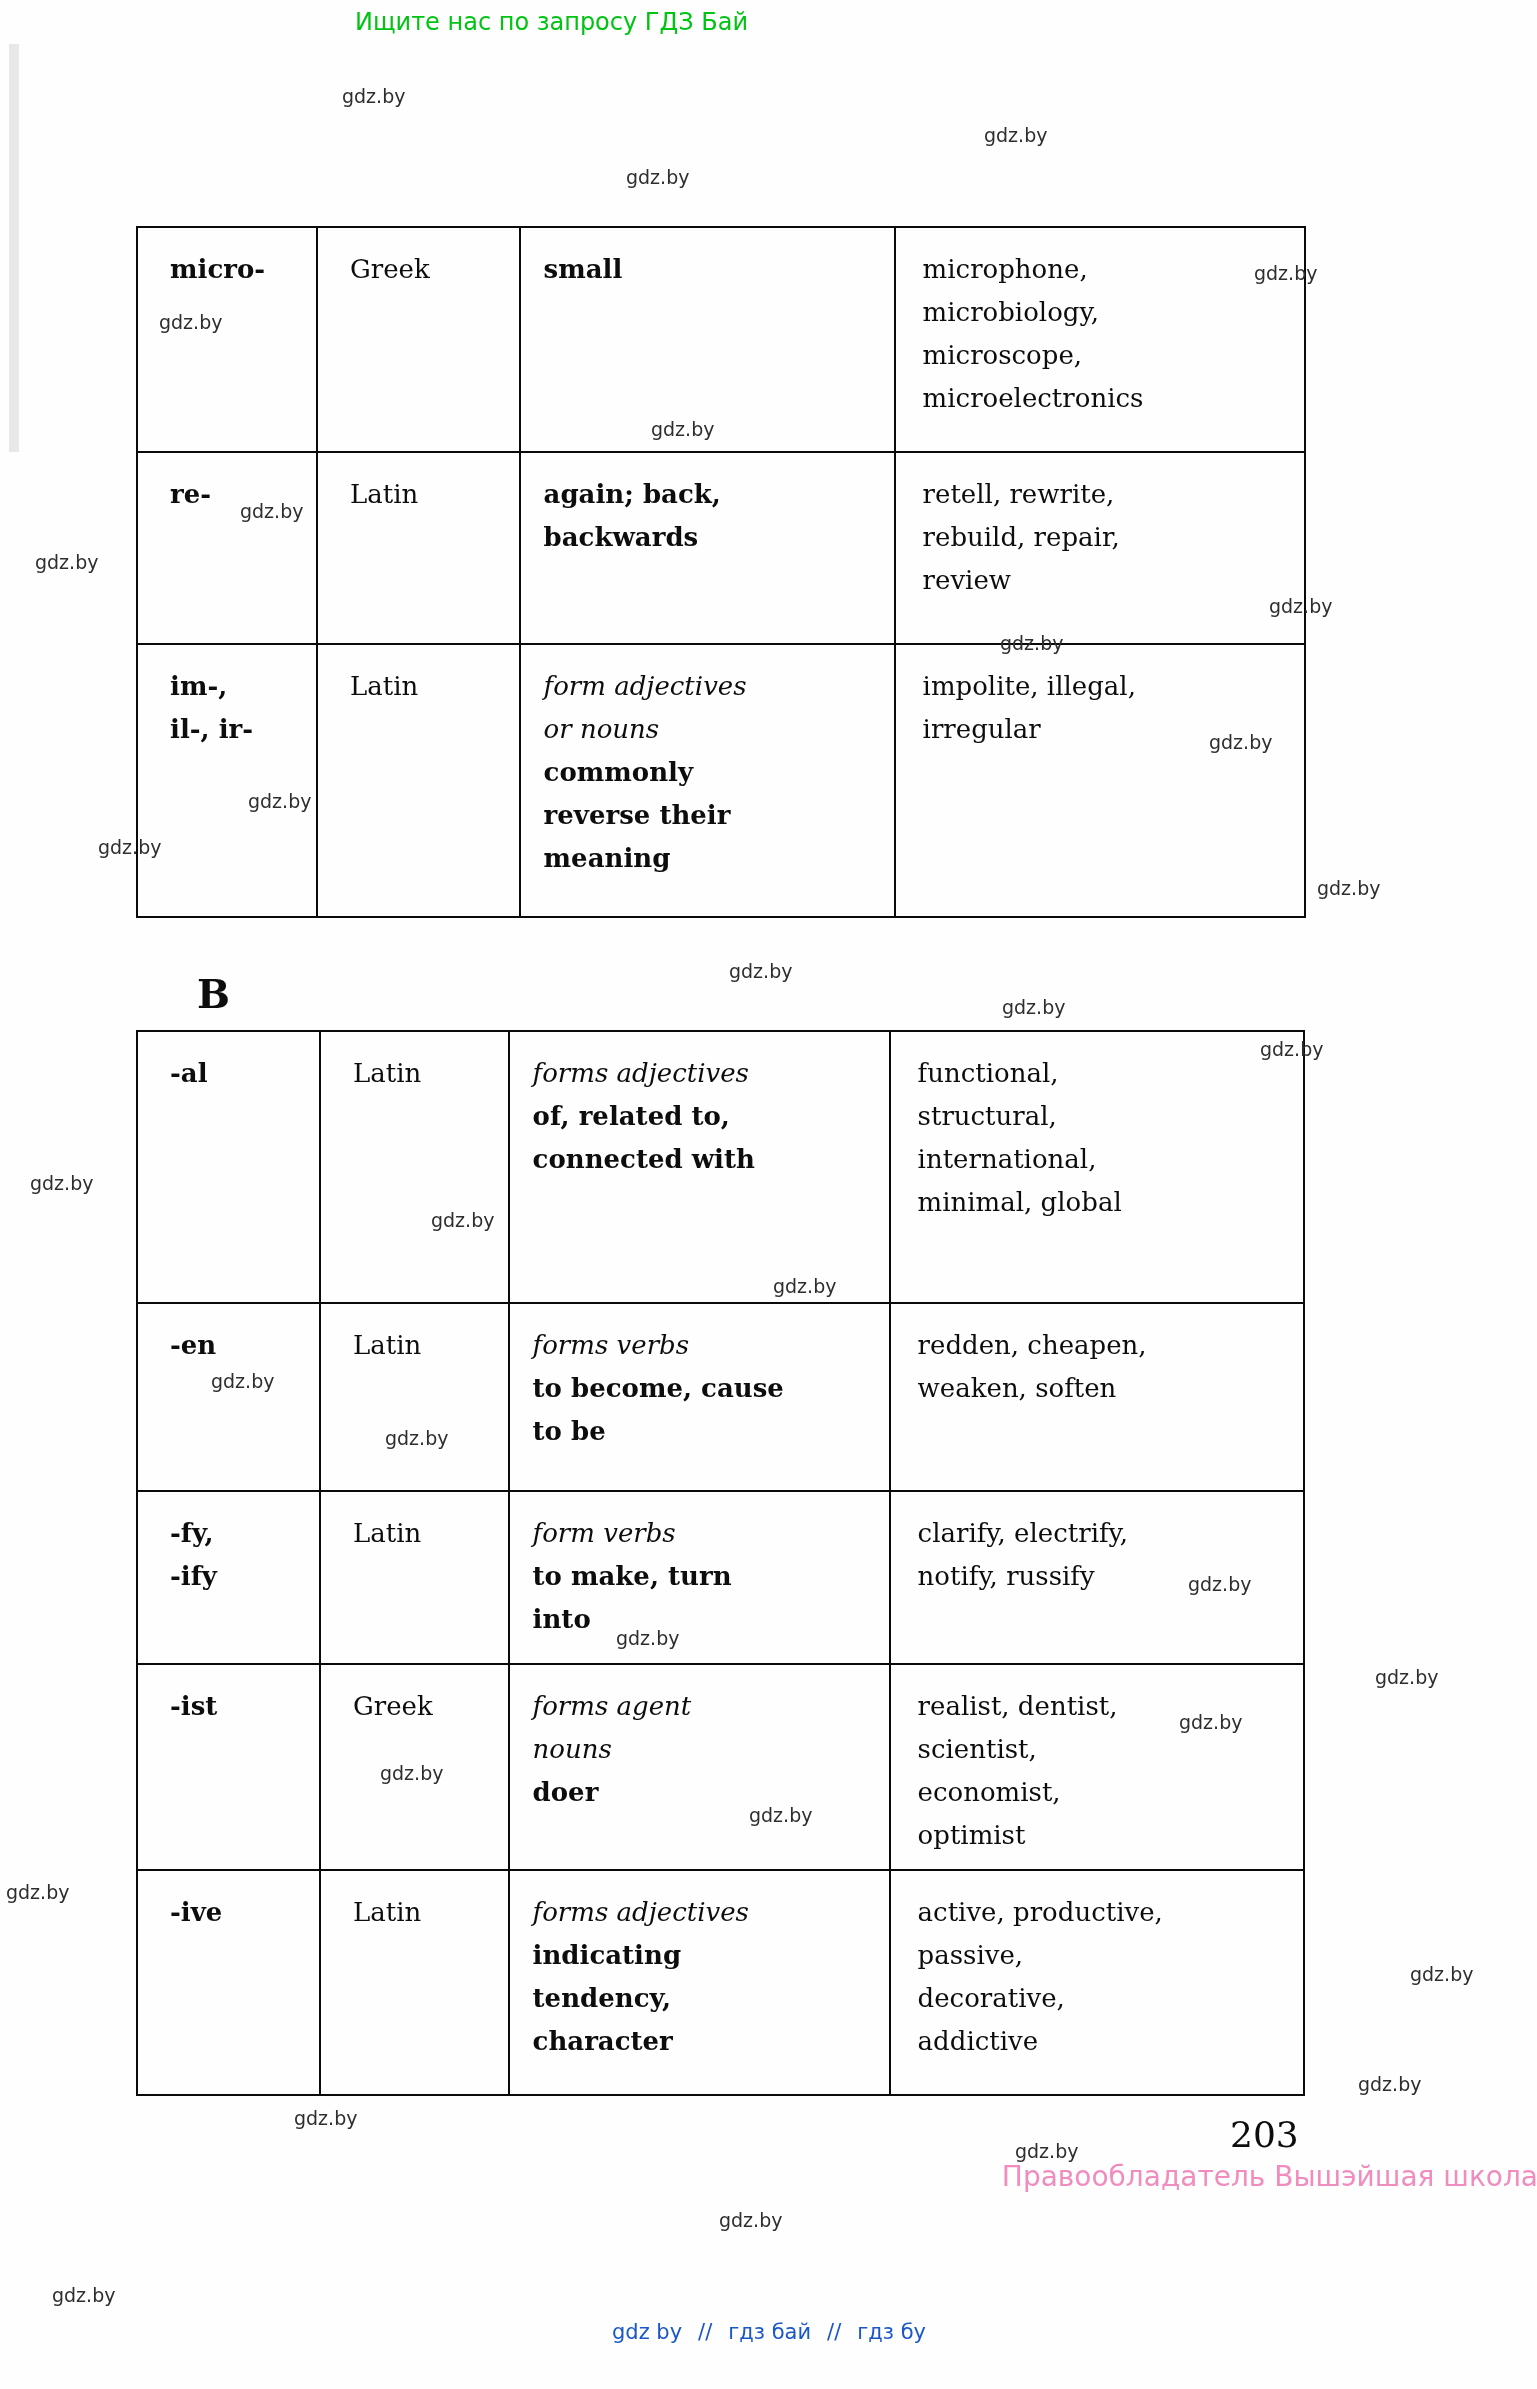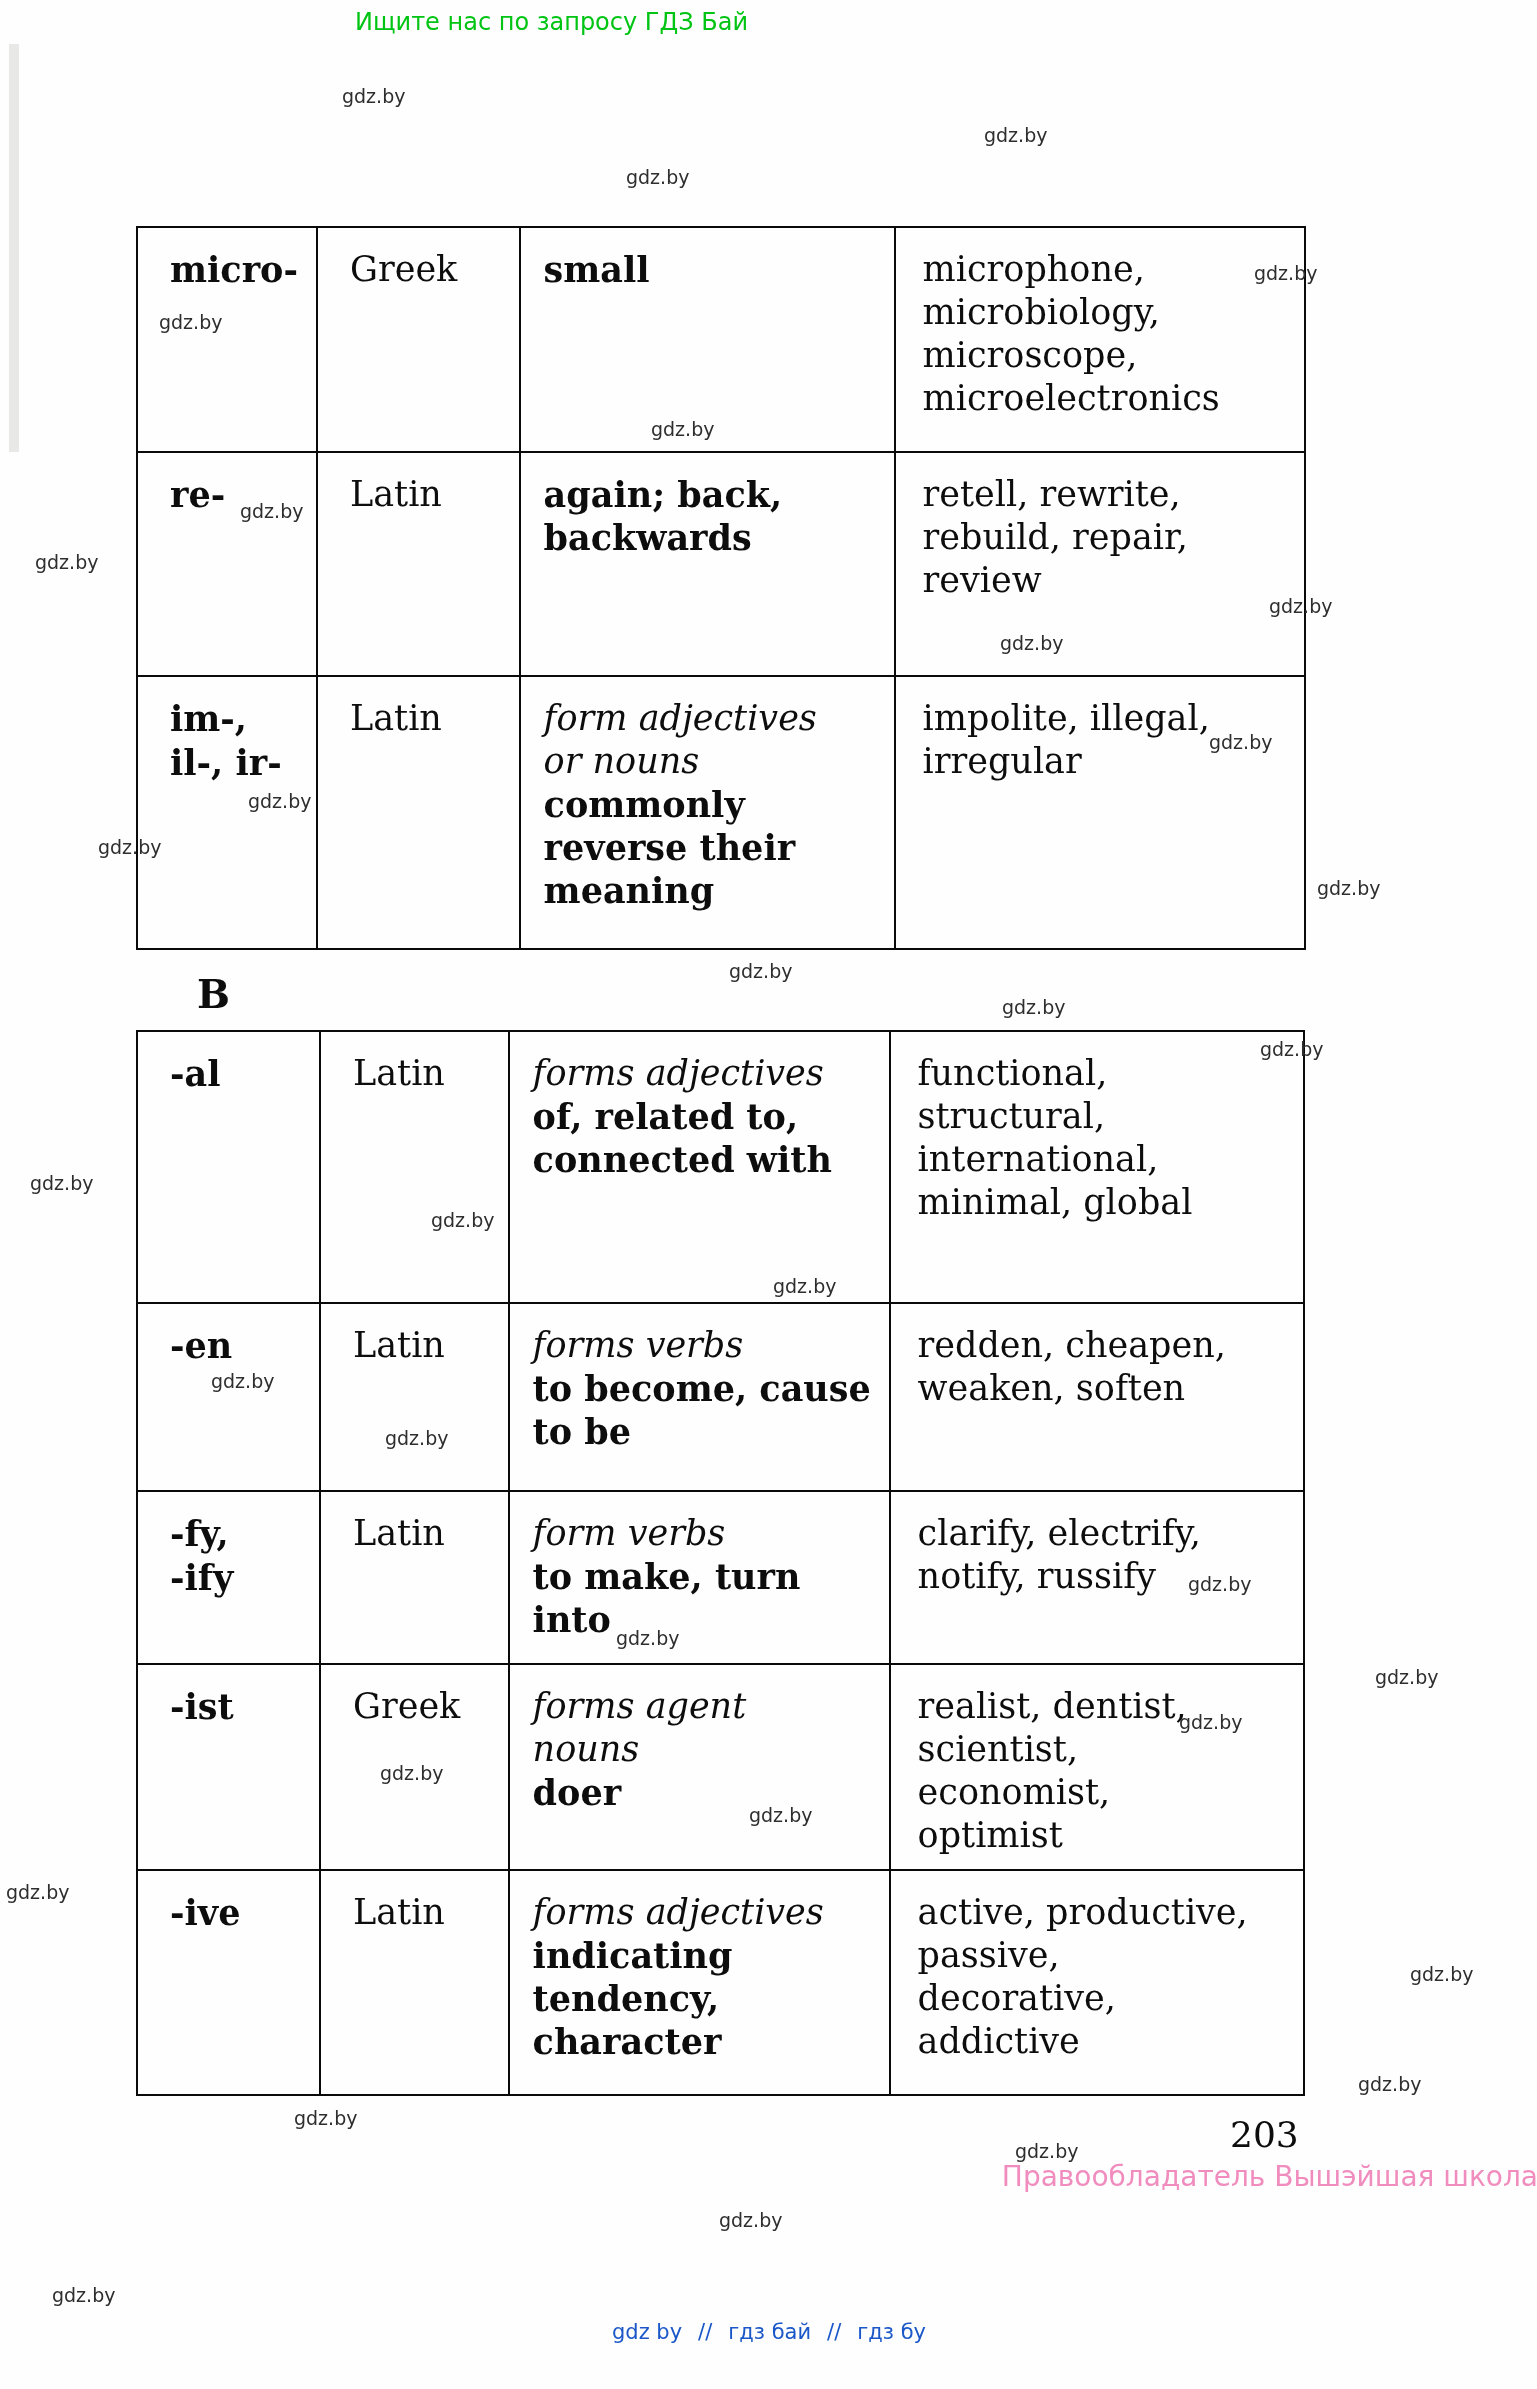--- a/index.html
+++ b/index.html
@@ -26,21 +26,21 @@
   }
   table.affix-table {
     position:absolute; left:136px;
     border-collapse:collapse; table-layout:fixed;
     background:transparent;
   }
   .affix-table td {
     border:2px solid var(--border,#0a0a0a);
     vertical-align:top;
     padding:20px 12px 12px 32px;
-    font-size:35px; line-height:43px;
+    font-size:26px; line-height:43px;
   }
   td.col-meaning { padding-left:22.6px; }
   td.col-examples { padding-left:26.6px; }
   .pre { white-space:pre-line; }
   .affix { font-weight:bold; }
   .meaning-italic { font-style:italic; white-space:pre-line; }
   .meaning-bold { font-weight:bold; white-space:pre-line; }
   .section-label {
     position:absolute; left:197px; top:971px;
     font-size:39px; font-weight:bold;
@@ -83,21 +83,21 @@
       <td class="col-origin"><span>Greek</span></td>
       <td class="col-meaning">
         <div class="meaning-italic"></div>
         <div class="meaning-bold">small</div>
       </td>
       <td class="col-examples"><span class="pre">microphone,
 microbiology,
 microscope,
 microelectronics</span></td>
     </tr>
-    <tr style="height:224px">
+    <tr style="height:192px">
       <td class="col-affix"><span class="affix pre">re-</span></td>
       <td class="col-origin"><span>Latin</span></td>
       <td class="col-meaning">
         <div class="meaning-italic"></div>
         <div class="meaning-bold">again; back,
 backwards</div>
       </td>
       <td class="col-examples"><span class="pre">retell, rewrite,
 rebuild, repair,
 review</span></td>

